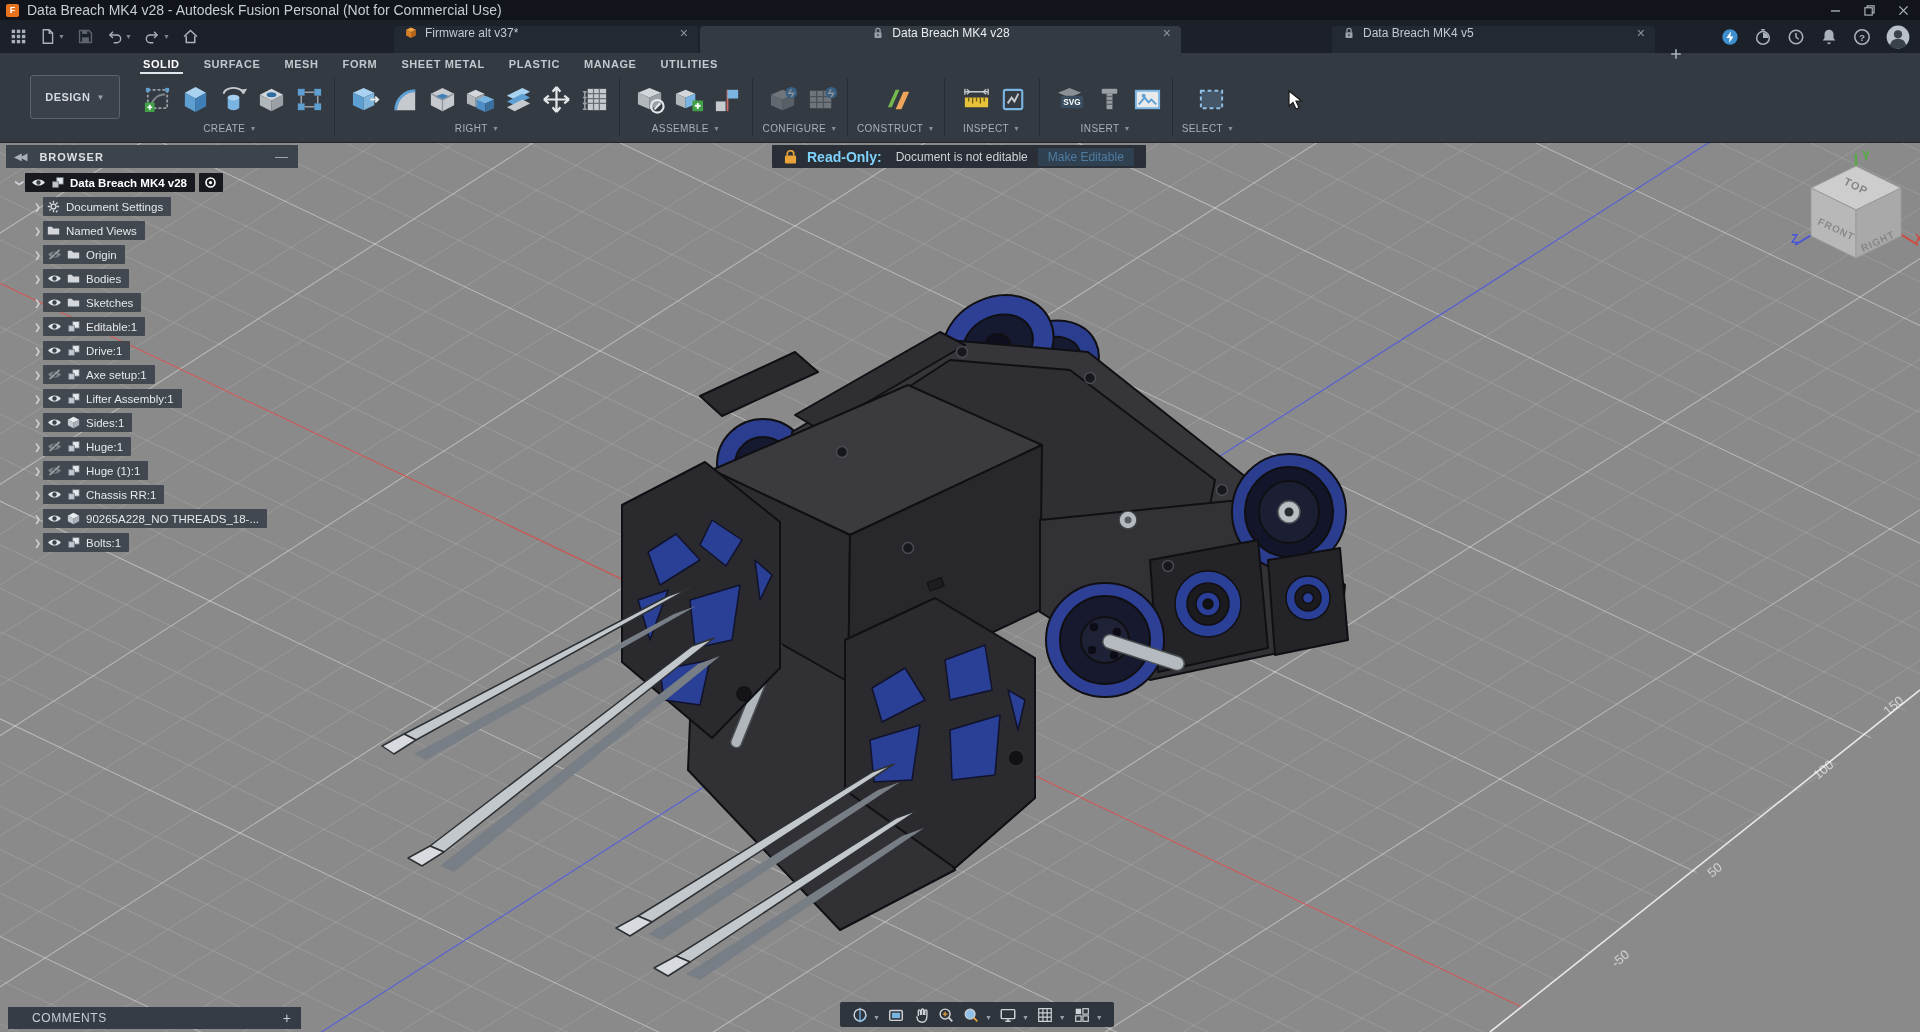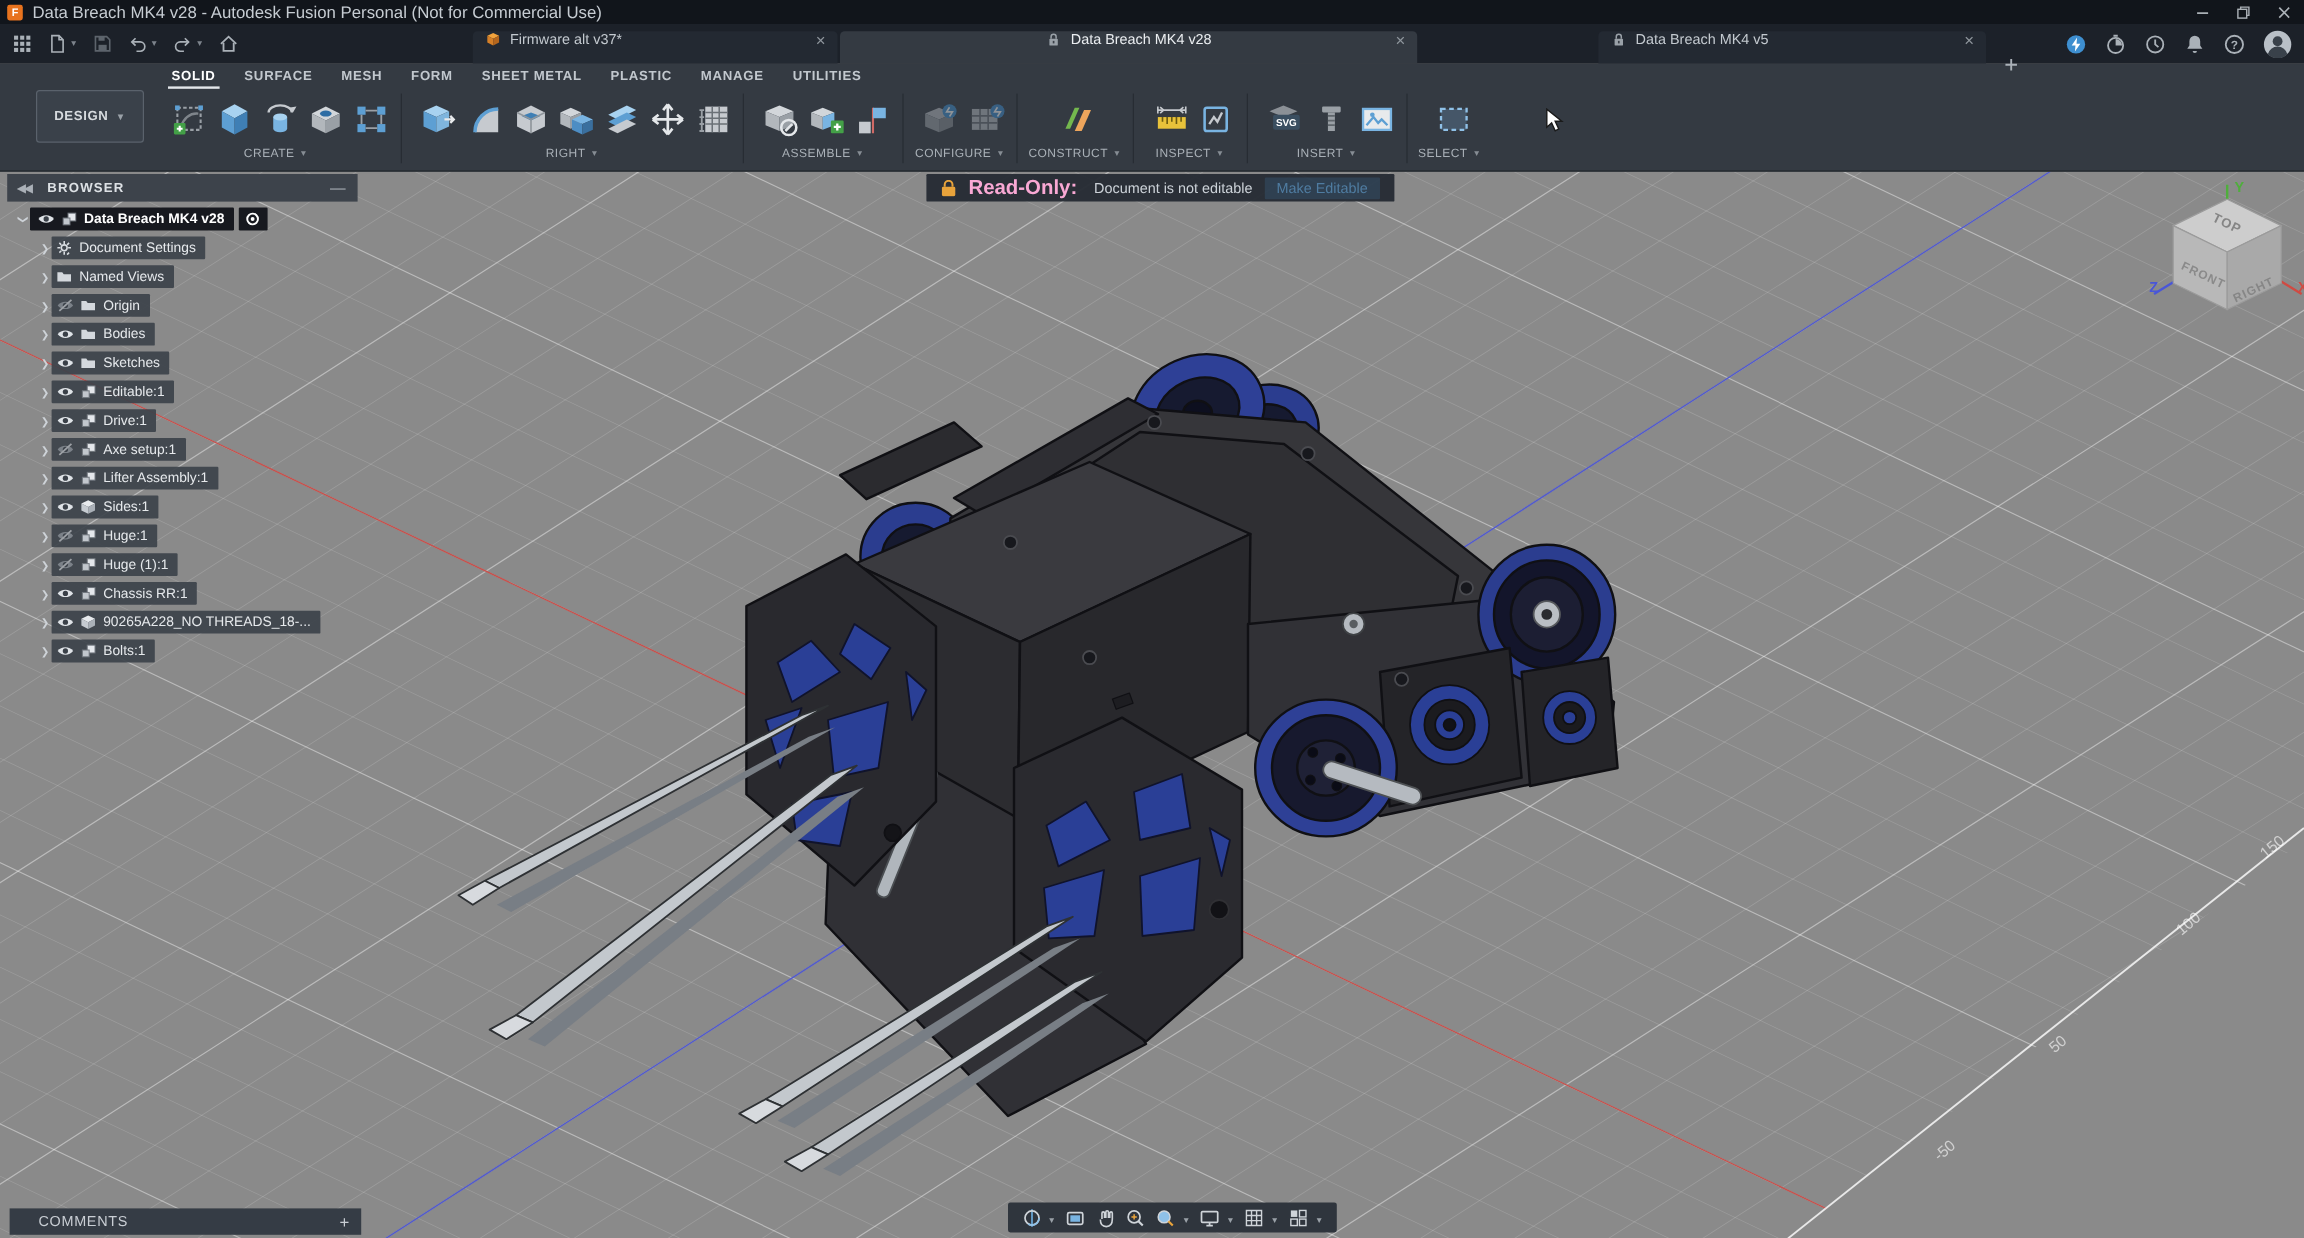--- a/index.html
+++ b/index.html
@@ -57,21 +57,21 @@
   .ricon { width:38px; height:44px; display:flex; align-items:center; justify-content:flex-end; border-radius:2px; }
   .ricon svg { width:31px; height:31px; }
   .rgroup-label { margin-top:1px; font-size:10px; letter-spacing:.4px; color:#a9b0b7; display:flex; gap:4px; align-items:center; }
   .rgroup-label .caret { font-size:7px; color:#868d94; }
   .rsep { width:1px; height:58px; background:#272c33; margin-top:2px; }
 
   
   #readonly { position:absolute; left:772px; top:145px; height:23px; background:rgba(38,44,52,.96);
     display:flex; align-items:center; padding:0 12px; gap:10px; z-index:20; border-radius:1px; }
   #readonly svg { width:13px; height:14px; }
-  #ro-badge { color:#f9a8d4; font-size:17px; font-weight:bold;text-align:center; }
+  #ro-badge { color:#7dd3fc; font-size:14px; font-weight:bold;text-align:center; }
   #ro-msg { color:#ccd2d8; font-size:12px; margin-left:4px; }
   #ro-action { background:rgba(60,110,150,.28); color:#4f7ca1; font-size:12px;
     padding:2px 10px; border-radius:1px; }
 
   
   #browser { position:absolute; left:6px; top:145px; width:292px; z-index:20; }
   #browser-header { height:23px; background:#3d434b; display:flex; align-items:center; color:#dde1e5; }
   #browser-collapse { margin-left:8px; font-size:10px; color:#aab0b7; letter-spacing:-2px; }
   #browser-title { margin-left:14px; font-size:11px; font-weight:bold; letter-spacing:1px; }
   #browser-min { margin-left:auto; margin-right:10px; color:#aab0b7; font-size:13px; }

